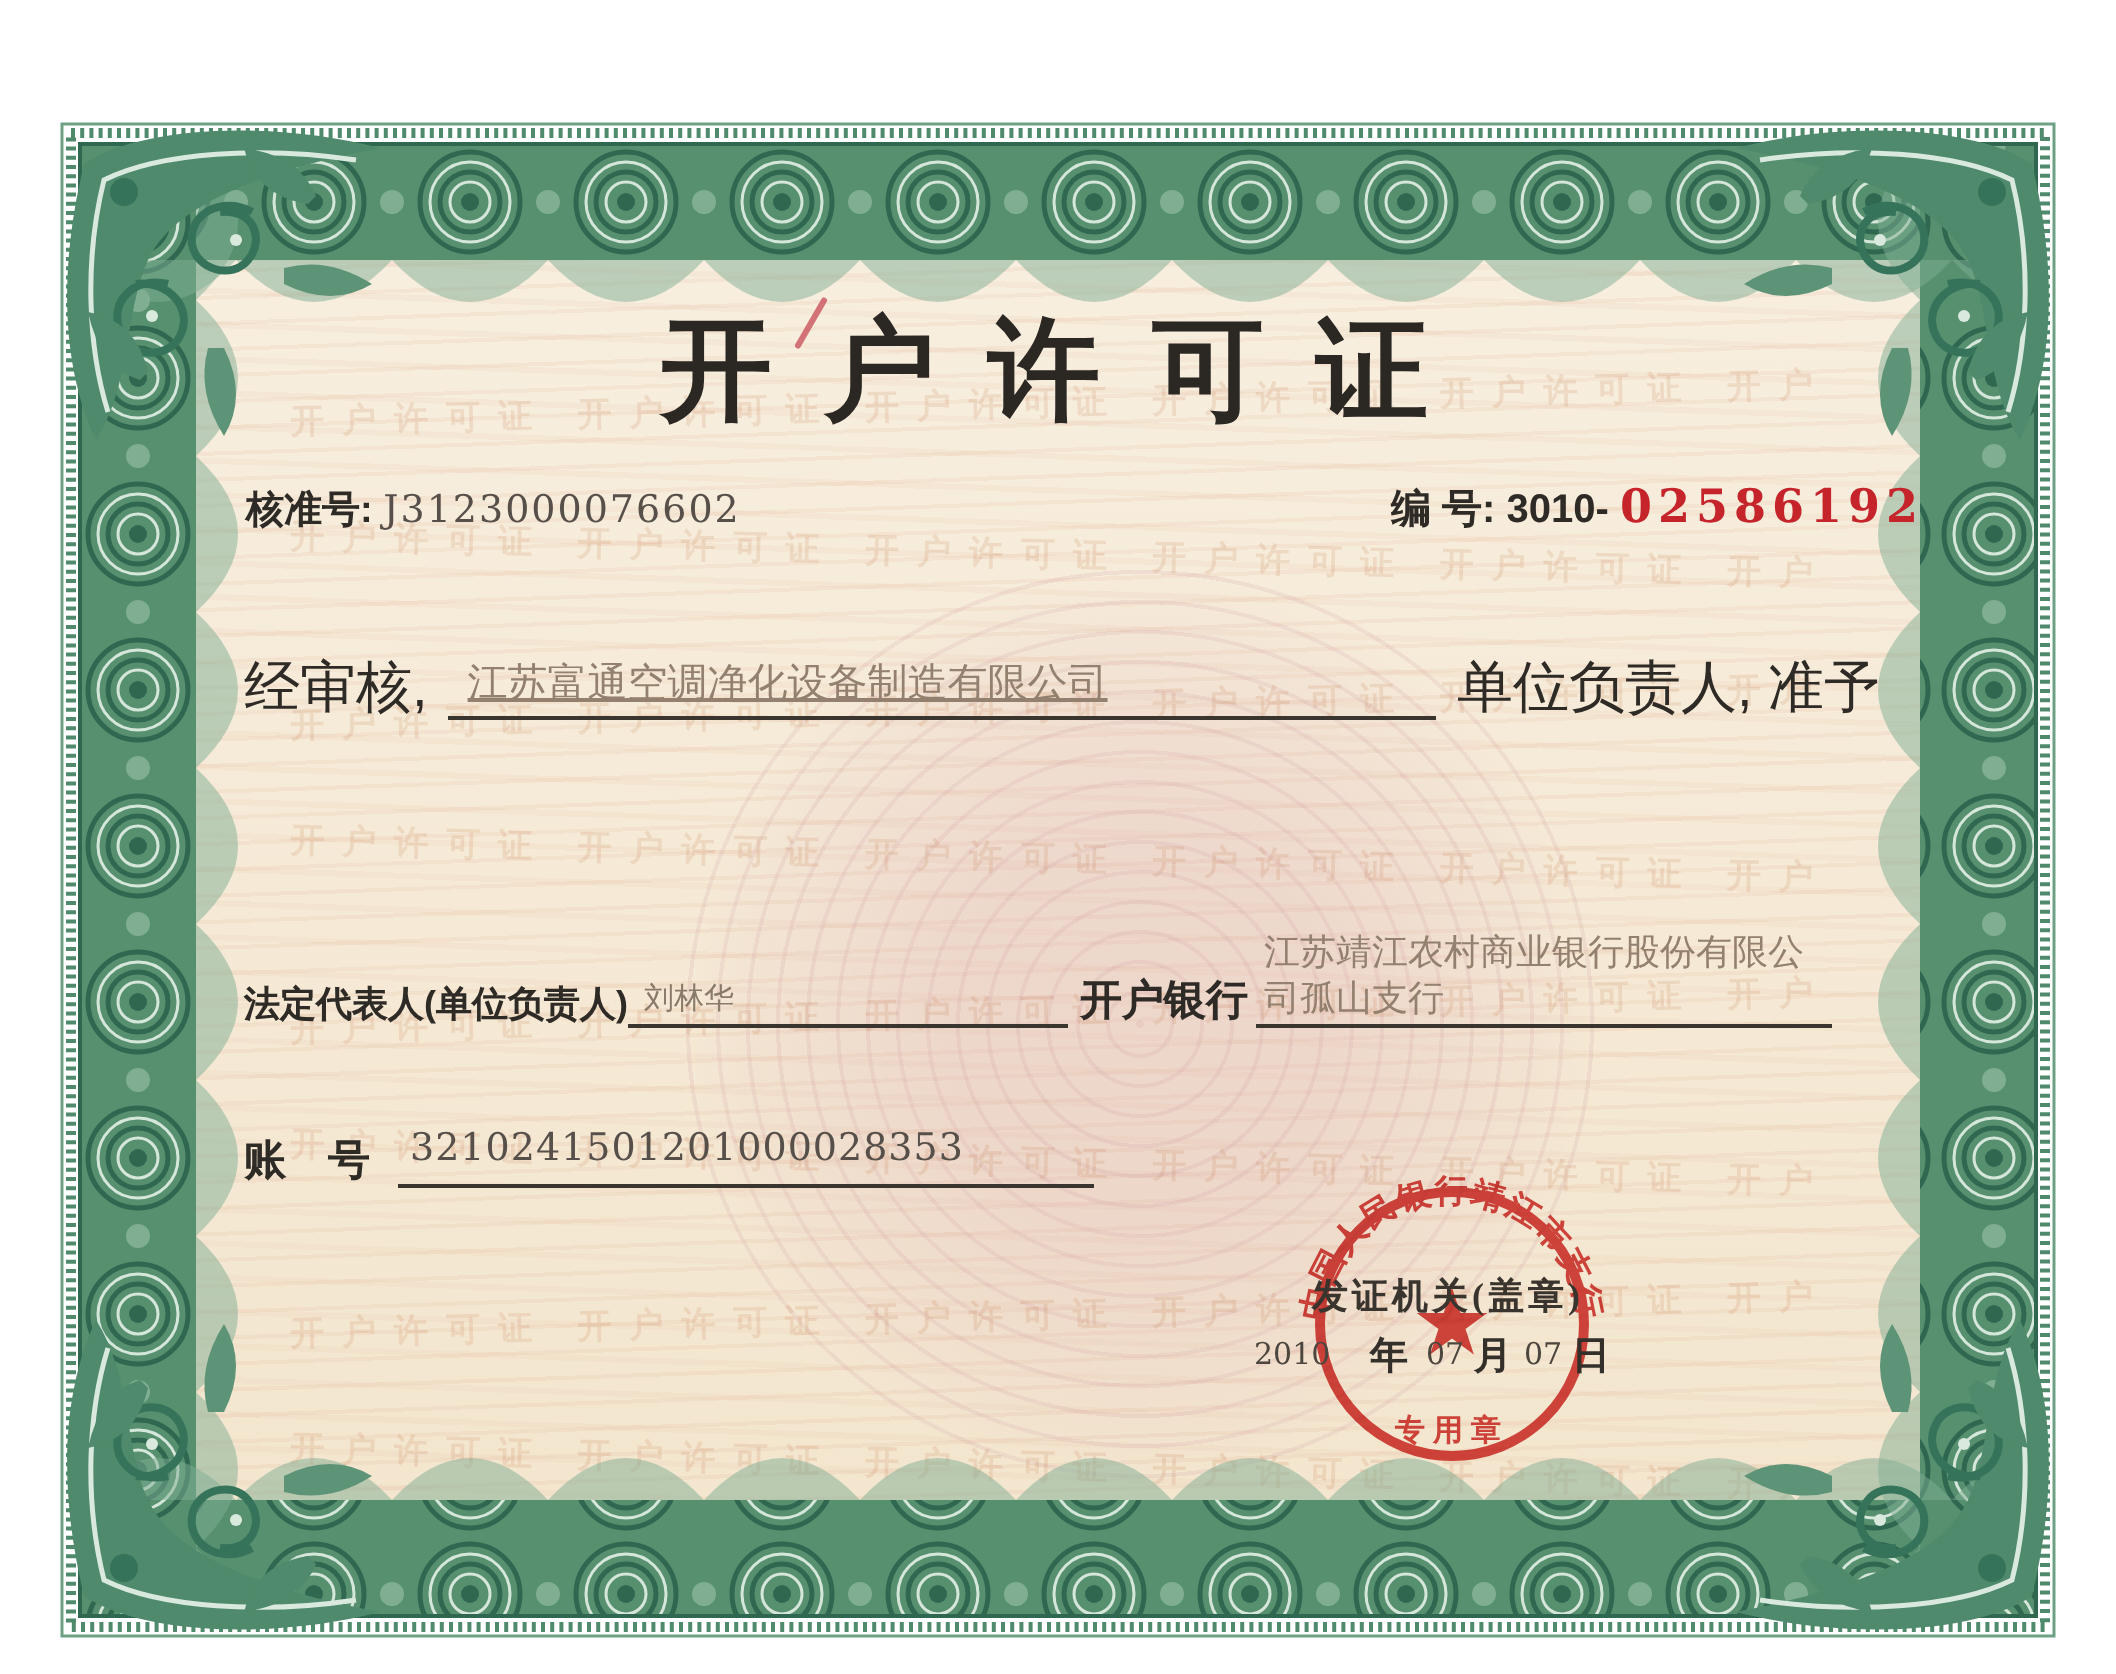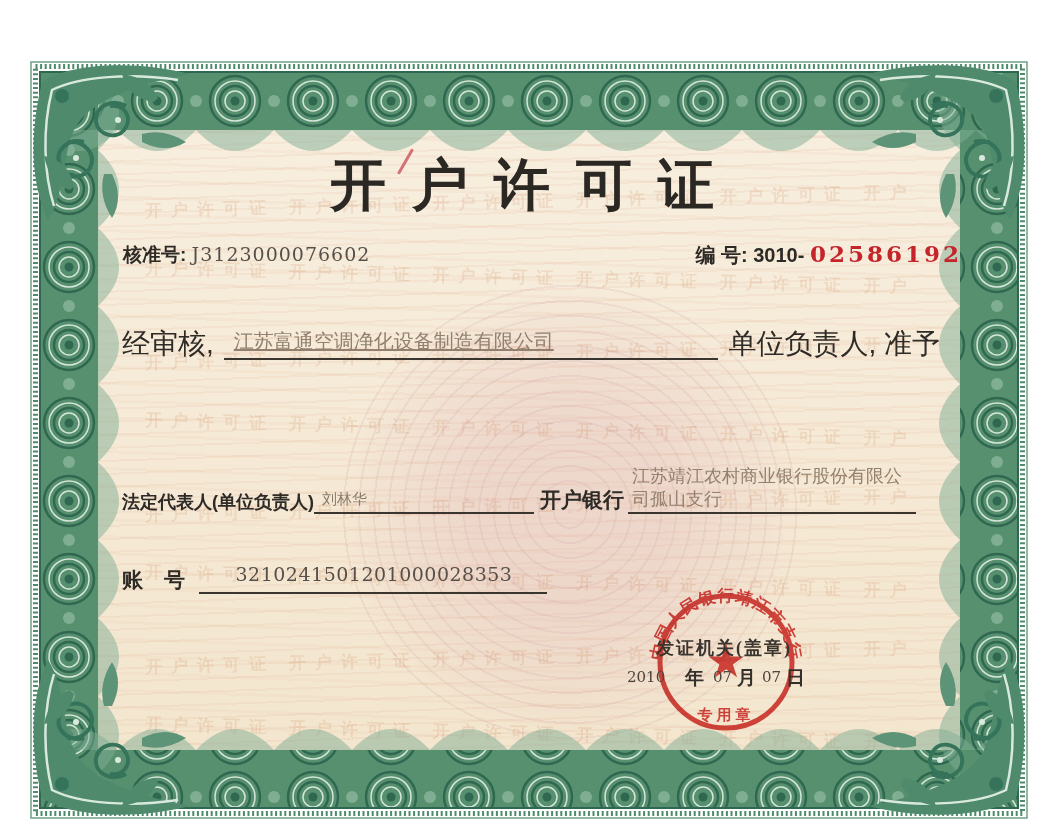--- a/index.html
+++ b/index.html
@@ -22,21 +22,21 @@
   .wm-row:nth-child(odd){transform:rotate(-1.4deg);}
   .wm-row:nth-child(even){transform:rotate(1.4deg);}
 
   
   .frame{position:absolute;left:0;top:0;width:1058px;height:837px;pointer-events:none;}
 
   
   .content{position:absolute;inset:0;color:#2e2a26;}
   .abs{position:absolute;}
   .b{font-weight:bold;color:#2e2a26;}
-  .serifnum{font-family:"DejaVu Serif",serif;color:#57504a;text-align:center;}
+  .serifnum{font-family:"DejaVu Serif",serif;color:#57504a;}
   .title{left:12px;right:0;top:148px;text-align:center;font-size:56px;font-weight:900;
     letter-spacing:26px;color:#2b2723;}
   .approval{left:123px;top:242px;font-size:19px;}
   .approval .val{font-size:19px;letter-spacing:1px;}
   .serial{right:96px;top:240px;font-size:20px;}
   .serial .red{font-family:"DejaVu Serif",serif;font-weight:bold;color:#c5242b;
     font-size:23px;letter-spacing:3px;}
   .line1{left:122px;right:118px;top:318px;height:42px;display:flex;align-items:flex-end;}
   .big{font-size:28px;font-weight:normal;line-height:1.15;}
   .fill-line{flex:1;border-bottom:2px solid #3b352f;margin:0 10px;padding:0 6px 3px 10px;

